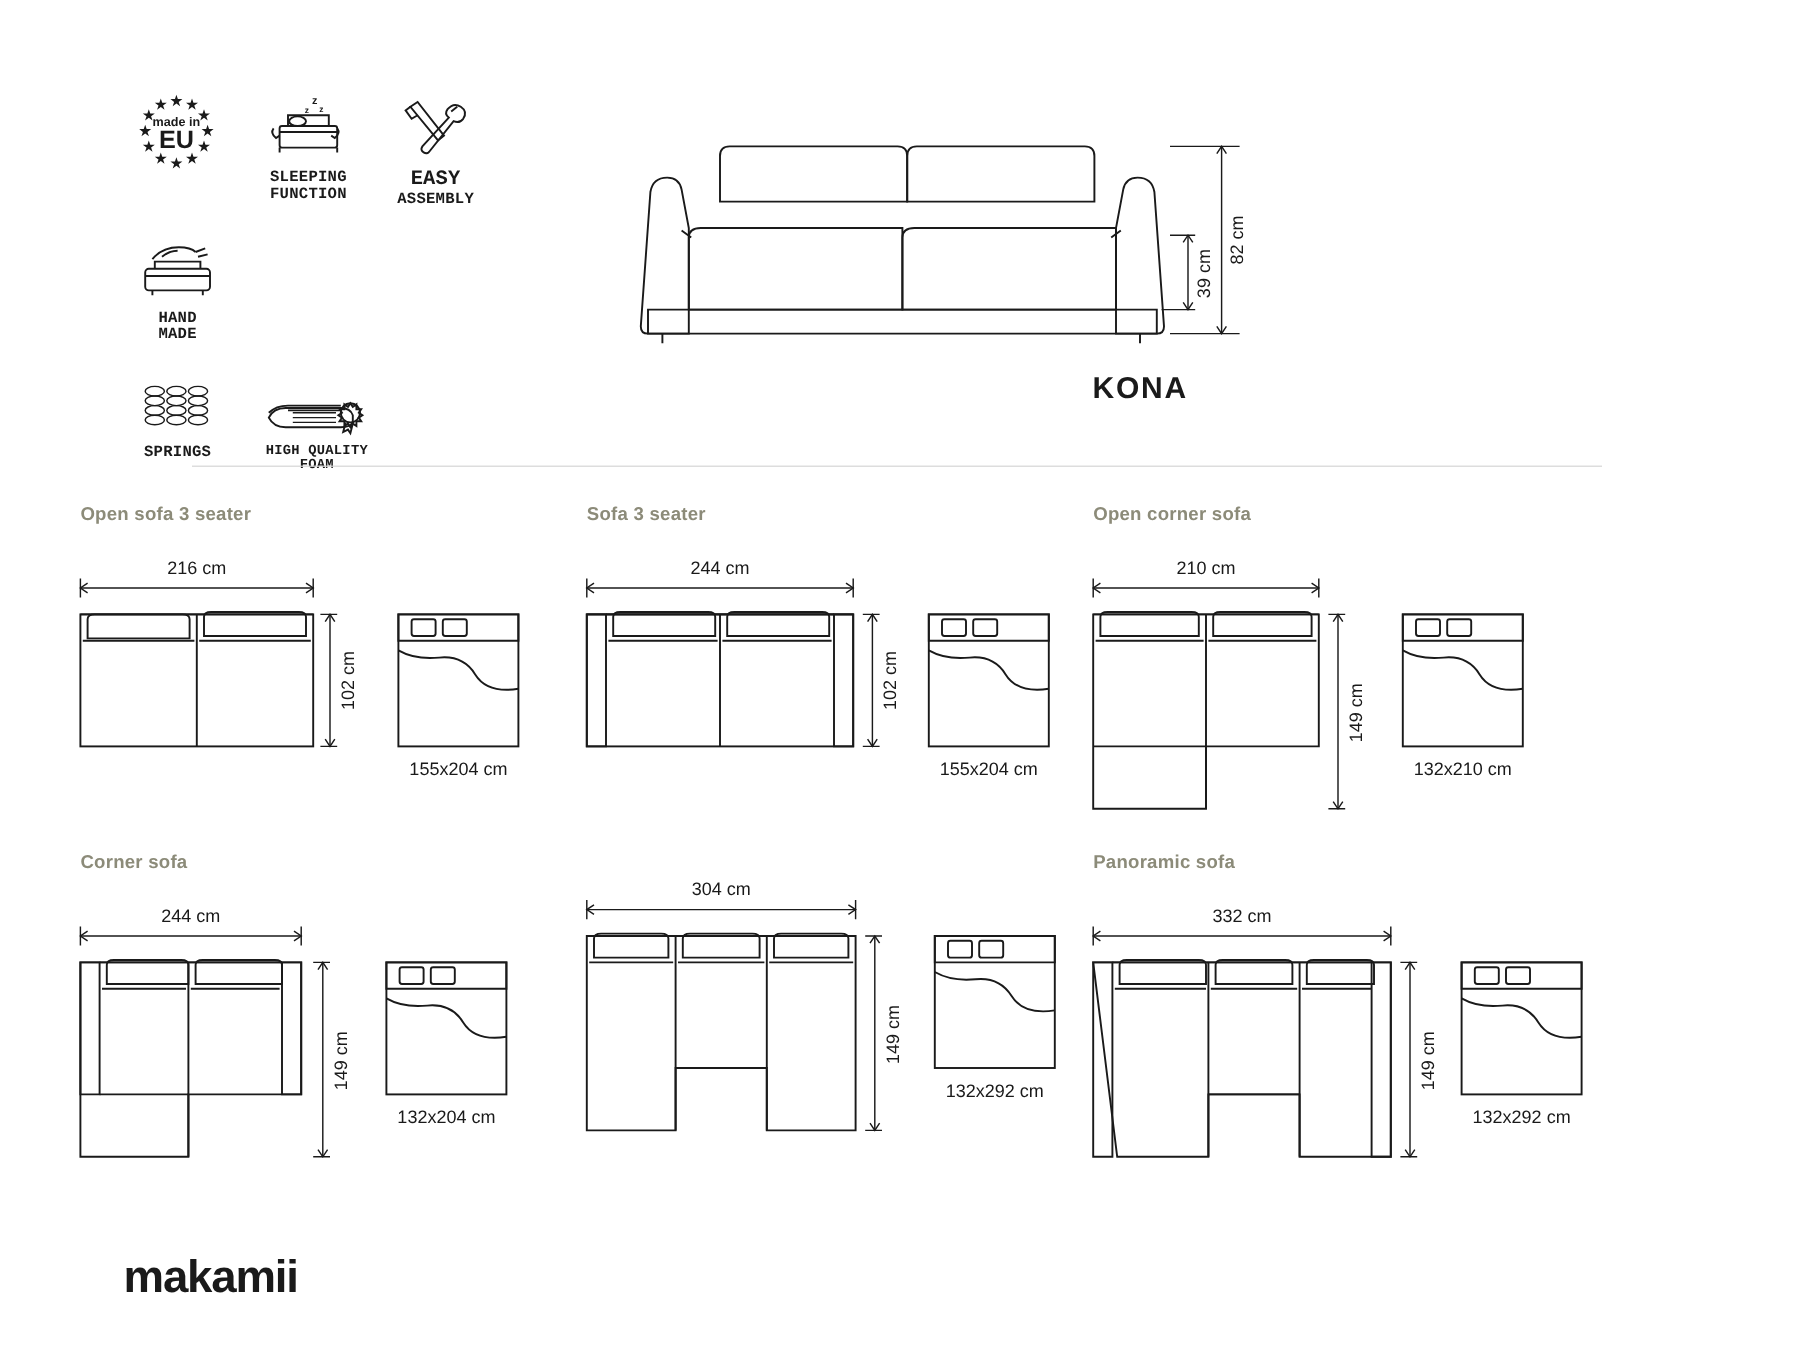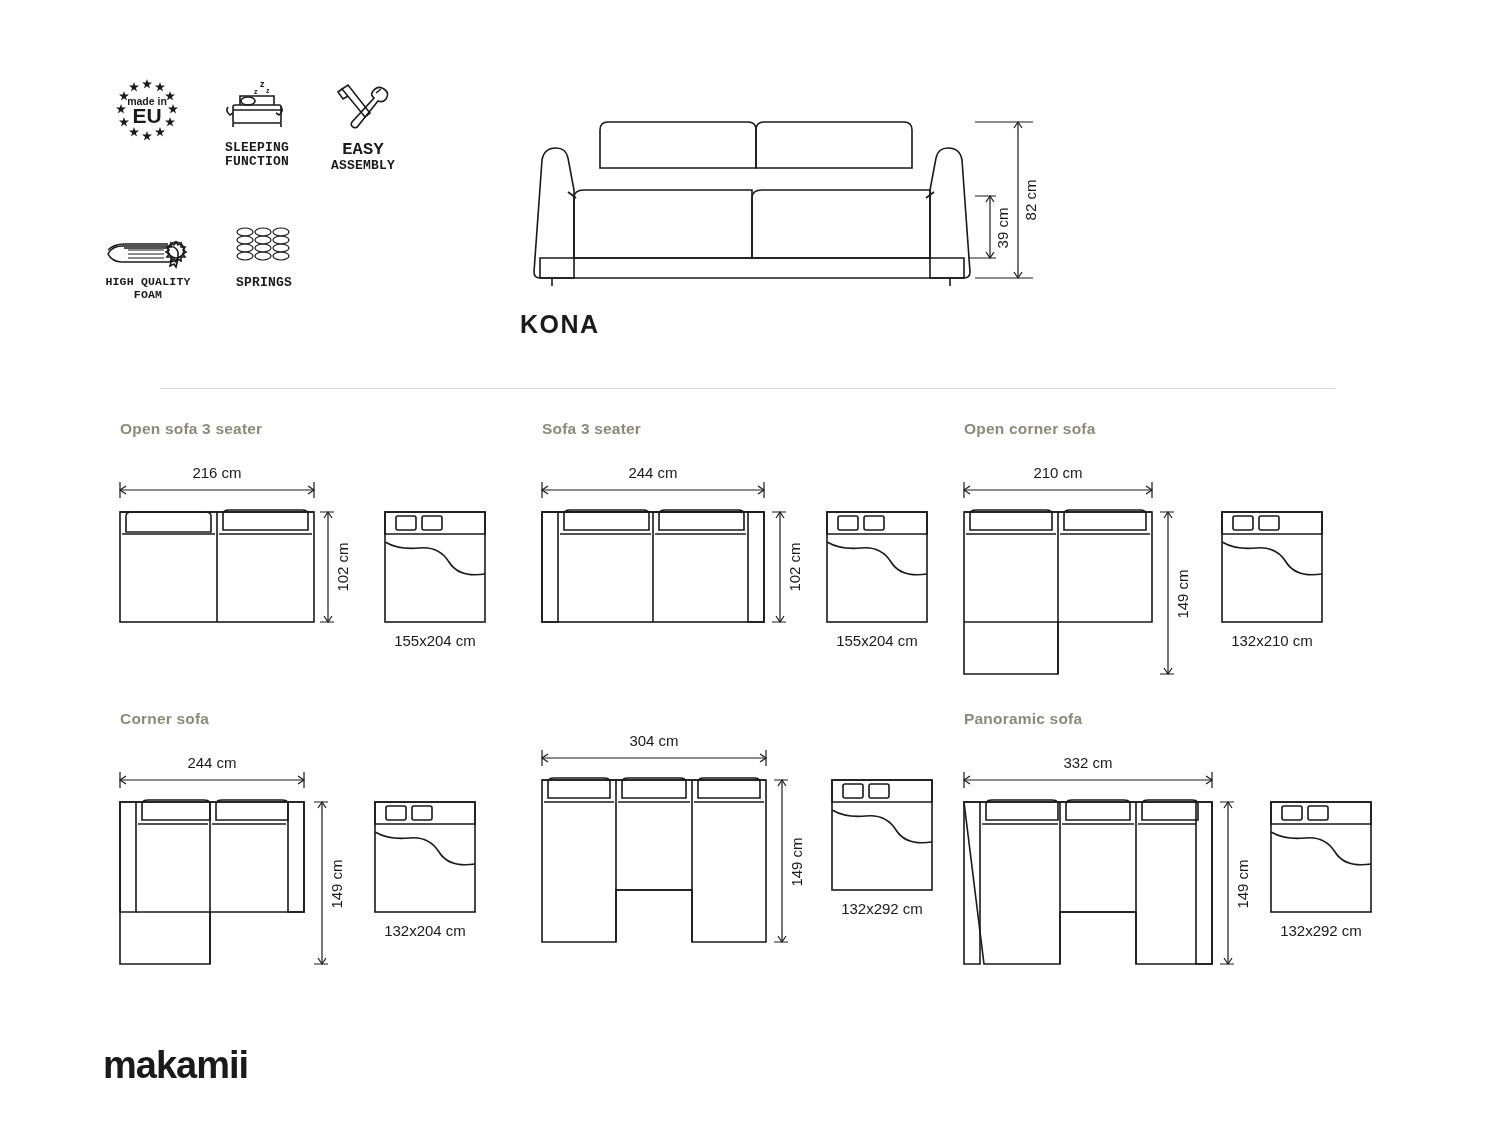--- a/index.html
+++ b/index.html
@@ -24,33 +24,33 @@
     letter-spacing:.2px; margin-top:4px; text-transform:uppercase;font-family:Liberation Mono, monospace;
   }
   .badge.small .cap { font-size:11.5px; }
   .badge.eu { width:90px; }
   .badge.eu .icon { height:76px; align-items:center; }
 
   
   .main-sofa { position:absolute; left:520px; top:100px; }
   .kona-title {
     position:absolute; left:520px; top:310px; width:470px;
-    text-align:left; font-size:25px; font-weight:bold; letter-spacing:1.5px;
+    text-align:right; font-size:25px; font-weight:bold; letter-spacing:1.5px;
   }
 
   .divider {
     position:absolute; left:160px; top:388px; width:1175px; height:1px;
     background:#d5d5d5;
   }
 
   
   .variants { position:absolute; left:0; top:420px; width:1500px; }
   .vrow { display:flex; }
   .vcell { width:442px; position:relative; height:290px; }
-  .vcell.c1 { margin-left:120px; }
+  .vcell.c1 { margin-left:67px; }
   .vcell.c2 { margin-left:-20px; }
   .vcell.c3 { margin-left:-20px; }
   .vtitle {
     font-size:15.5px; font-weight:bold; color:#8c8b79; letter-spacing:.2px;
     margin-bottom:4px;
   }
   .vbody { position:relative; }
 
   
   .logo {
@@ -136,48 +136,43 @@
         </div>
         <div class="cap">
           <span style="font-size:17px">EASY</span><br><span>ASSEMBLY</span>
         </div>
       </div>
 
     </div>
 
     <div class="badge-row" style="margin-top:20px;">
 
+      <div class="badge">
+        <div class="icon">
+          <svg width="70" height="58" viewBox="0 0 70 58">
+            <g class="ln">
+              <rect x="8" y="28" width="54" height="18" rx="3"></rect>
+              <path d="M8 34 h54"></path>
+              <path d="M14 46 v4 M56 46 v4"></path>
+              <path d="M16 28 v-6 h38 v6"></path>
+              <path d="M14 20 q8 -10 22 -10 q10 0 14 4"></path>
+              <path d="M22 18 q6 -5 13 -5"></path>
+              <path d="M50 14 l8 -3 M52 18 l8 -2"></path>
+            </g>
+          </svg>
+        </div>
+        <div class="cap">
+          <span>HAND</span><br><span>MADE</span>
+        </div>
+      </div>
 
 
     </div>
 
     <div class="badge-row" style="margin-top:18px;">
-
-      <div class="badge small">
-        <div class="icon">
-          <svg width="92" height="54" viewBox="0 0 92 54">
-            <g class="ln">
-              <path d="M6 36 q4 -8 14 -8 h46 q8 0 10 6 v6 q-2 4 -10 4 h-46 q-10 0 -14 -8 z"></path>
-              <path d="M6 32 q6 -6 16 -6 h44"></path>
-              <path d="M22 30 h44"></path>
-            </g>
-            <g class="ln-thin">
-              <path d="M26 32 h36 M26 36 h36 M26 40 h36"></path>
-            </g>
-            <g class="ln">
-              <circle cx="74" cy="32" r="8"></circle>
-              <path d="M74 24 l2 3 3 -2 0 4 4 0 -2 3 3 2 -3 2 2 3 -4 0 0 4 -3 -2 -2 3 -2 -3 -3 2 0 -4 -4 0 2 -3 -3 -2 3 -2 -2 -3 4 0 0 -4 3 2 z"></path>
-              <path d="M70 40 l-2 8 4 -2 2 3 2 -8"></path>
-            </g>
-          </svg>
-        </div>
-        <div class="cap">
-          <span>HIGH QUALITY</span><br><span>FOAM</span>
-        </div>
-      </div>
 
       <div class="badge">
         <div class="icon">
           <svg width="70" height="54" viewBox="0 0 70 54">
             <g class="ln-thin">
               <g>
                 <ellipse cx="16" cy="14" rx="8" ry="4"></ellipse>
                 <ellipse cx="16" cy="22" rx="8" ry="4"></ellipse>
                 <ellipse cx="16" cy="30" rx="8" ry="4"></ellipse>
                 <ellipse cx="16" cy="38" rx="8" ry="4"></ellipse>
@@ -195,20 +190,43 @@
                 <ellipse cx="52" cy="38" rx="8" ry="4"></ellipse>
               </g>
             </g>
           </svg>
         </div>
         <div class="cap">
           <span>SPRINGS</span>
         </div>
       </div>
 
+      <div class="badge small">
+        <div class="icon">
+          <svg width="92" height="54" viewBox="0 0 92 54">
+            <g class="ln">
+              <path d="M6 36 q4 -8 14 -8 h46 q8 0 10 6 v6 q-2 4 -10 4 h-46 q-10 0 -14 -8 z"></path>
+              <path d="M6 32 q6 -6 16 -6 h44"></path>
+              <path d="M22 30 h44"></path>
+            </g>
+            <g class="ln-thin">
+              <path d="M26 32 h36 M26 36 h36 M26 40 h36"></path>
+            </g>
+            <g class="ln">
+              <circle cx="74" cy="32" r="8"></circle>
+              <path d="M74 24 l2 3 3 -2 0 4 4 0 -2 3 3 2 -3 2 2 3 -4 0 0 4 -3 -2 -2 3 -2 -3 -3 2 0 -4 -4 0 2 -3 -3 -2 3 -2 -2 -3 4 0 0 -4 3 2 z"></path>
+              <path d="M70 40 l-2 8 4 -2 2 3 2 -8"></path>
+            </g>
+          </svg>
+        </div>
+        <div class="cap">
+          <span>HIGH QUALITY</span><br><span>FOAM</span>
+        </div>
+      </div>
+
     </div>
   </div>
 
   <div class="main-sofa">
     <svg width="540" height="210" viewBox="0 0 540 210">
       <g class="ln">
 
         <path d="M80 30 q0 -8 8 -8 h140 q8 0 8 8 v38 h-156 z"></path>
         <path d="M236 30 q0 -8 8 -8 h140 q8 0 8 8 v38 h-156 z"></path>
 

